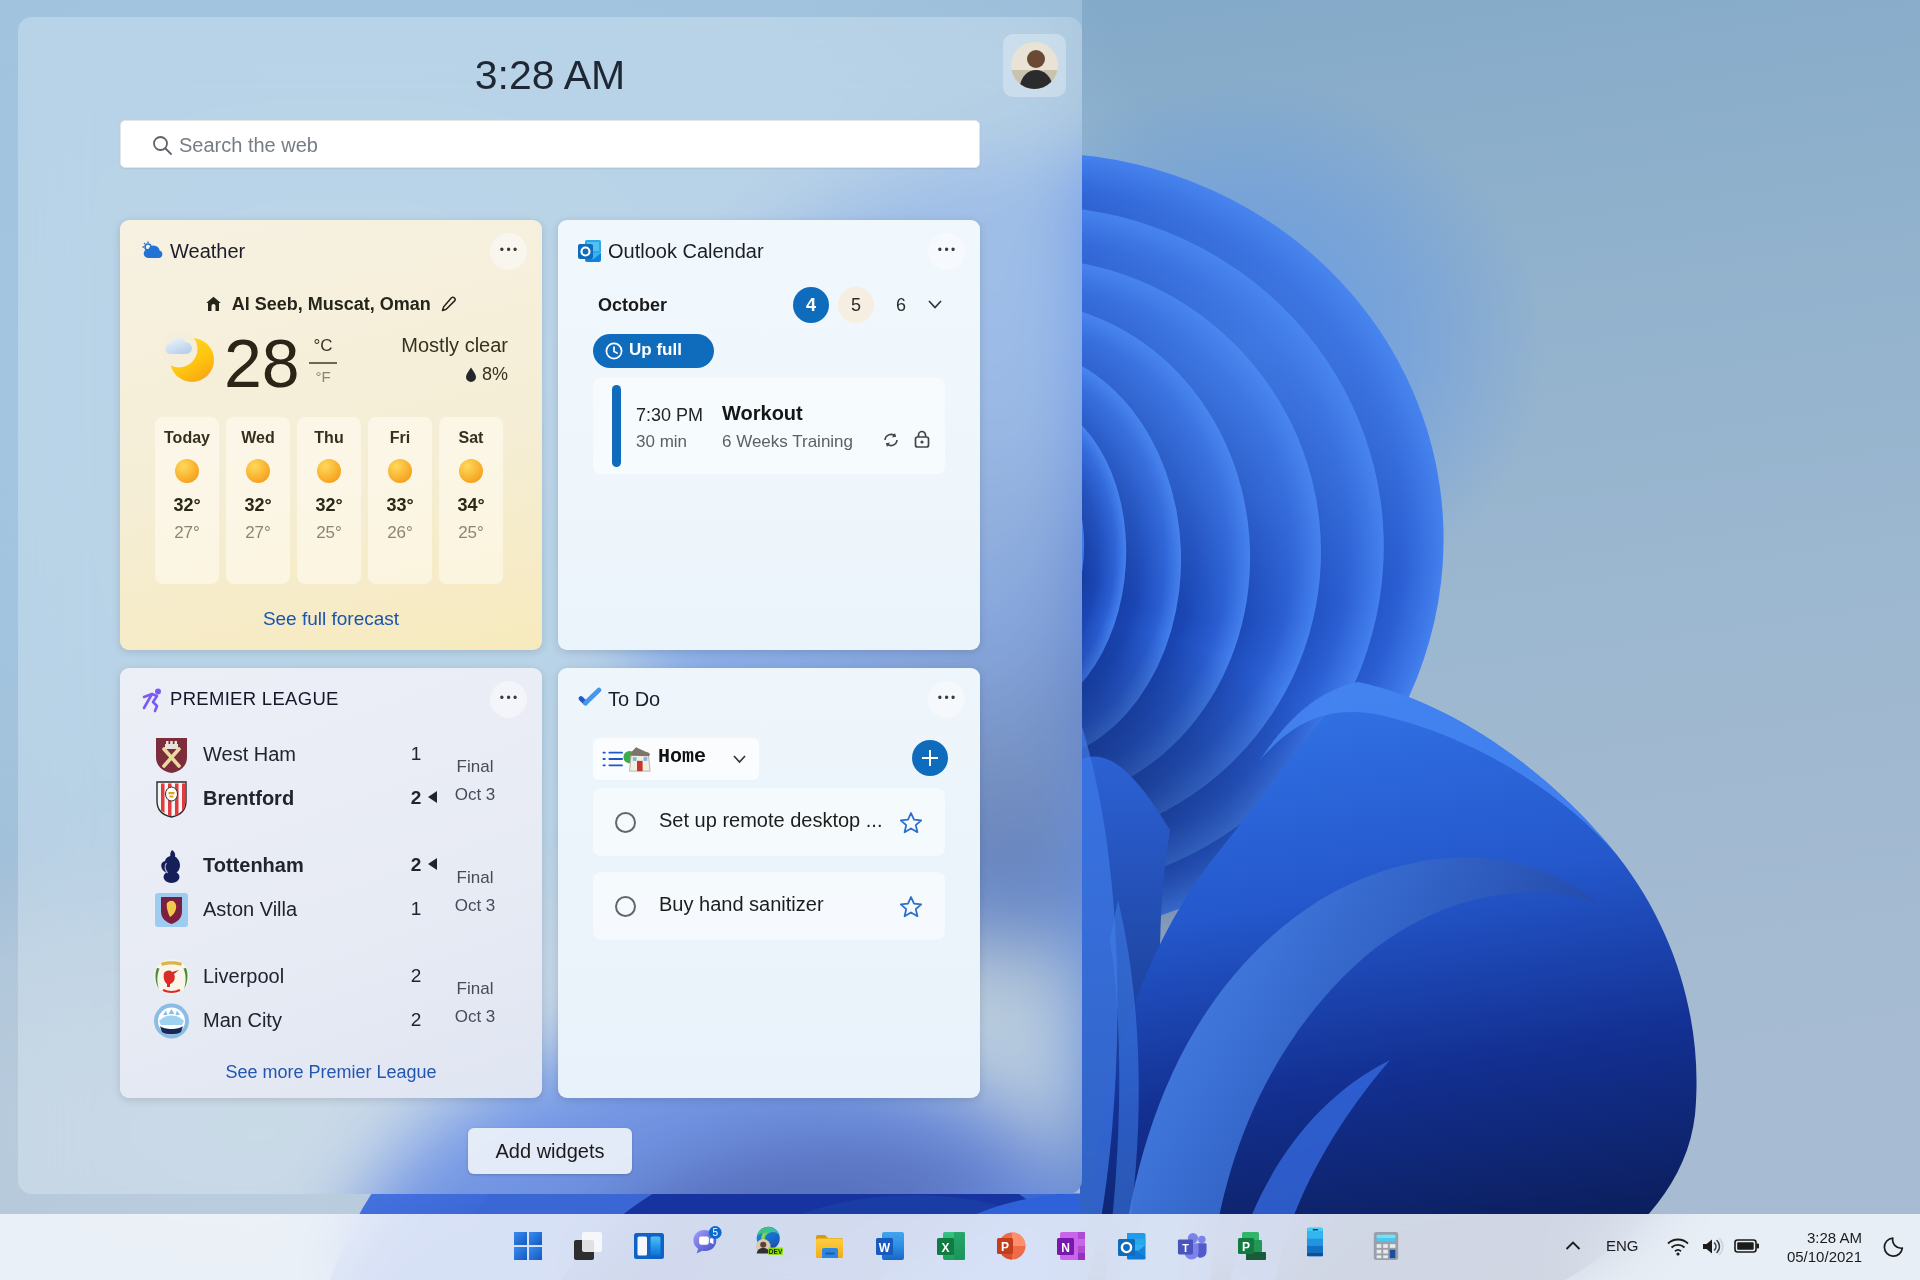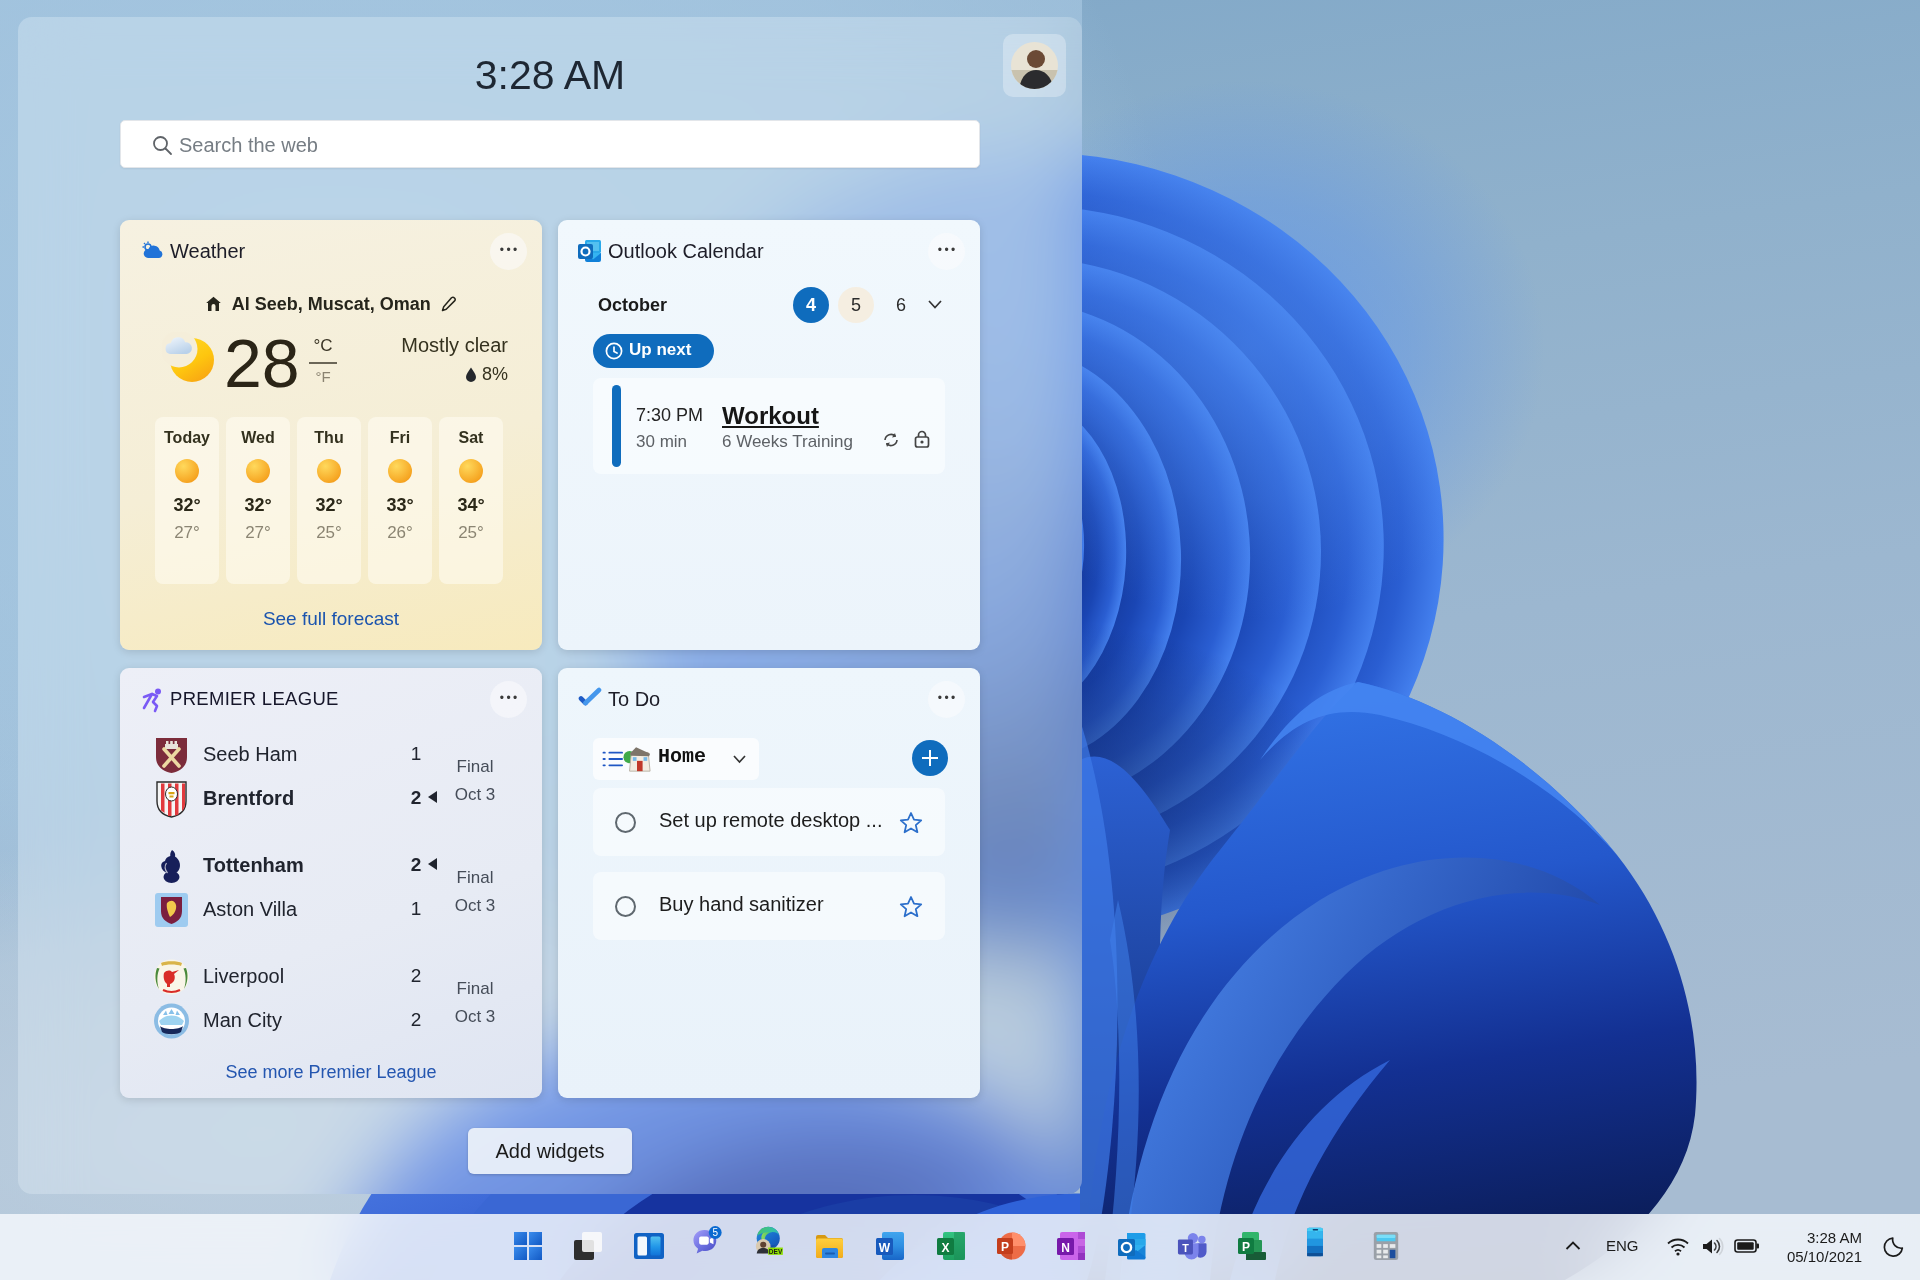--- a/index.html
+++ b/index.html
@@ -57,21 +57,21 @@
   .dayc { position:absolute; top:67px; width:36px; height:36px; border-radius:50%; text-align:center;
           line-height:36px; font-size:18px; color:#2b2b2b; }
   .upnext { position:absolute; left:35px; top:114px; width:121px; height:34px; border-radius:17px;
             background:#0f6cbd; color:#fff; }
   .upnext span { position:absolute; left:36px; top:6px; font-size:17px; font-weight:bold; }
   .event { position:absolute; left:35px; top:158px; width:352px; height:96px; border-radius:8px;
            background:rgba(251,253,255,0.66); }
   .event .bar { position:absolute; left:19px; top:7px; width:9px; height:82px; border-radius:4.5px; background:#0f6cbd; }
   .event .t1 { position:absolute; left:43px; top:27px; font-size:18px; color:#242424; }
   .event .t2 { position:absolute; left:43px; top:54px; font-size:17px; color:#5d6166; }
-  .event .n1 { position:absolute; left:129px; top:24px; font-size:24px; font-weight:bold; color:#161616;text-decoration:underline; }
+  .event .n1 { position:absolute; left:129px; top:24px; font-size:20px; font-weight:bold; color:#161616; }
   .event .n2 { position:absolute; left:129px; top:54px; font-size:17px; color:#5d6166; }
   
   .match { position:absolute; left:0; width:100%; }
   .crest { position:absolute; left:33px; width:37px; height:38px; }
   .tname { position:absolute; left:83px; font-size:20px; color:#20242e; white-space:nowrap; }
   .score { position:absolute; left:284px; width:24px; text-align:center; font-size:19px; color:#20242e; }
   .tri { position:absolute; left:308px; width:0; height:0; border-top:6px solid transparent;
          border-bottom:6px solid transparent; border-right:9px solid #20242e; }
   .fin { position:absolute; left:330px; width:50px; text-align:center; font-size:17px; color:#454c58; }
   .plink { position:absolute; left:0; top:394px; width:100%; text-align:center; font-size:18px; color:#2456b0; }
@@ -320,21 +320,21 @@
   <div class="dayc" style="left:280px;background:#f5eee1;">5</div>
   <div class="dayc" style="left:325px;">6</div>
   <svg style="position:absolute;left:370px;top:80px" width="14" height="9" viewBox="0 0 14 9">
     <path d="M 1 1 L 7 7.5 L 13 1" fill="none" stroke="#333" stroke-width="1.7"></path>
   </svg>
   <div class="upnext">
     <svg style="position:absolute;left:12px;top:8px" width="18" height="18" viewBox="0 0 18 18">
       <circle cx="9" cy="9" r="7.6" fill="none" stroke="#fff" stroke-width="1.7"></circle>
       <path d="M 9 5 L 9 9.5 L 12 11" fill="none" stroke="#fff" stroke-width="1.7" stroke-linecap="round"></path>
     </svg>
-    <span>Up next</span>
+    <span>Up full</span>
   </div>
   <div class="event">
     <div class="bar"></div>
     <div class="t1">7:30 PM</div>
       <div class="t2">30 min</div>
     <div class="n1">Workout</div>
       <div class="n2">6 Weeks Training</div>
     <svg style="position:absolute;left:288px;top:52px" width="20" height="20" viewBox="0 0 20 20">
       <path d="M 4 10 a 6 6 0 0 1 10.5 -3.5 M 16 10 a 6 6 0 0 1 -10.5 3.5" fill="none" stroke="#444" stroke-width="1.6"></path>
       <path d="M 14 3 L 15 6.8 L 11 7.5 Z" fill="#444"></path>
@@ -358,21 +358,21 @@
   </div>
   <div class="ctitle" style="letter-spacing:0.3px;font-size:18.5px;color:#16162a;">PREMIER LEAGUE</div>
   <div class="dots"></div>
 
   <div class="match" style="top:68px">
     <svg class="crest" style="top:0" width="37" height="38" viewBox="0 0 37 38">
       <path d="M 3 2 H 34 V 21 C 34 31 26.5 35.5 18.5 37 C 10.5 35.5 3 31 3 21 Z" fill="#7c2c3b"></path>
       <path d="M 12 8 h 13 v 5 h -13 Z M 13 5 h 2.5 v 4 h -2.5 Z M 17.2 5 h 2.6 v 4 h -2.6 Z M 21.5 5 h 2.5 v 4 h -2.5 Z" fill="#e8e3da"></path>
       <path d="M 11 30 L 26 13 M 11 13 L 26 30" stroke="#ecd9a2" stroke-width="3.6" stroke-linecap="round"></path>
     </svg>
-    <div class="tname" style="top:7px">Seeb Ham</div>
+    <div class="tname" style="top:7px">West Ham</div>
     <div class="score" style="top:7px">1</div>
     <svg class="crest" style="top:44px" width="37" height="38" viewBox="0 0 37 38">
       <path d="M 4 2 H 33 V 21 C 33 31 26 35.5 18.5 37 C 11 35.5 4 31 4 21 Z" fill="#f5f5f5" stroke="#2b2b2b" stroke-width="1.4"></path>
       <path d="M 8 3.5 H 11.5 V 33 L 8 30.5 Z M 15 3.5 H 18.5 V 36 H 15 Z M 22 3.5 H 25.5 V 34.5 L 22 35.8 Z M 29 3.5 H 32 V 24 C 32 27 31 29 29 31 Z" fill="#e23a3e"></path>
       <ellipse cx="18.5" cy="14" rx="6" ry="7" fill="#fff" stroke="#2b2b2b" stroke-width="1"></ellipse>
       <path d="M 15.5 12 h 6 v 2.2 h -6 Z M 16.5 15.5 h 4 v 2 h -4 Z" fill="#d8a516"></path>
     </svg>
     <div class="tname" style="top:51px;font-weight:bold;">Brentford</div>
     <div class="score" style="top:51px;font-weight:bold;">2</div>
     <div class="tri" style="top:55px"></div>

